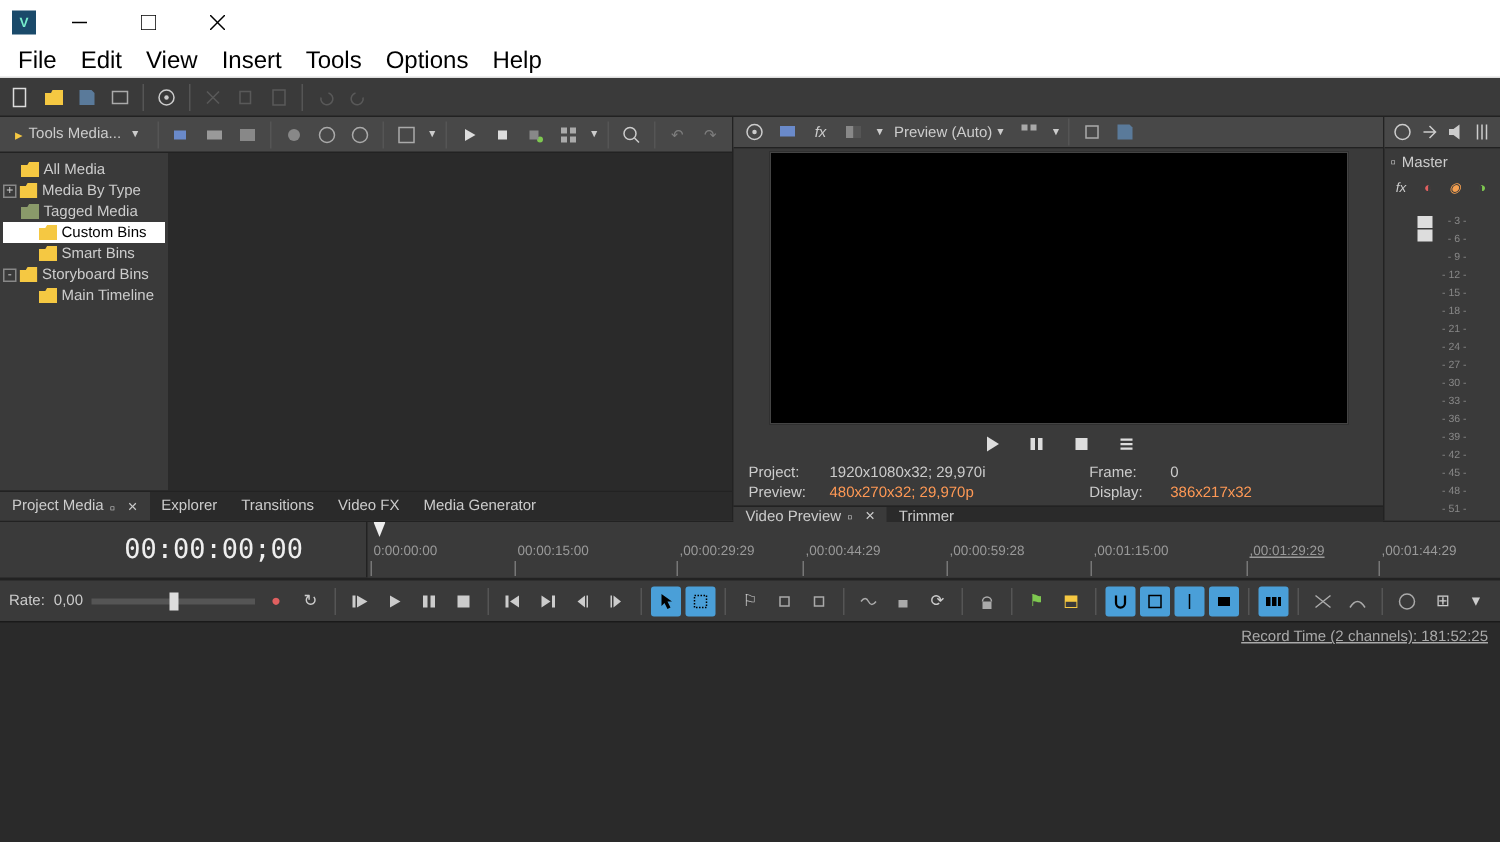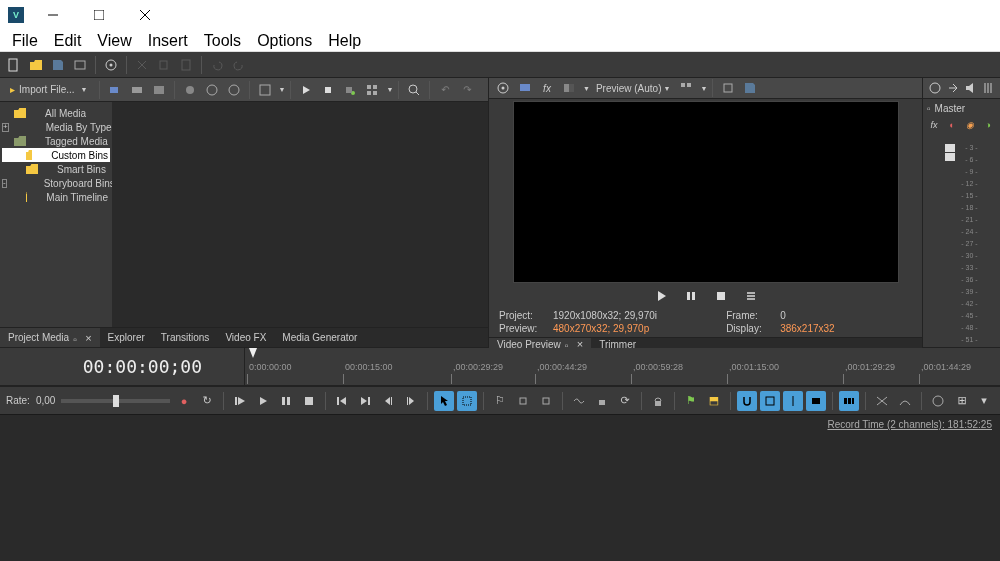--- a/index.html
+++ b/index.html
@@ -15,21 +15,21 @@
 .toolbar { height: 26px; background: #3a3a3a; display: flex; align-items: center; padding: 0 4px; gap: 2px; border-bottom: 1px solid #222; }
 .tbtn { width: 20px; height: 20px; display: flex; align-items: center; justify-content: center; cursor: pointer; border-radius: 2px; color: #ccc; }
 .tbtn svg { width: 14px; height: 14px; }
 .sep { width: 1px; height: 18px; background: #555; margin: 0 3px; }
 .main-row { height: 270px; display: flex; border-bottom: 1px solid #222; }
 .panel { background: #3a3a3a; display: flex; flex-direction: column; }
 .panel-toolbar { height: 24px; background: #484848; display: flex; align-items: center; padding: 0 4px; gap: 2px; border-bottom: 1px solid #222; font-size: 10px; }
 .import-btn { display: flex; align-items: center; gap: 4px; padding: 0 6px; height: 20px; cursor: pointer; }
 .pm-body { flex: 1; display: flex; overflow: hidden; }
 .tree { width: 112px; background: #3a3a3a; font-size: 10px; padding: 4px 2px; overflow: hidden; }
-.tree-item { display: flex; align-items: center; height: 14px; padding: 0 2px; white-space: nowrap; cursor: pointer; gap: 16px; }
+.tree-item { display: flex; align-items: center; height: 14px; padding: 0 2px; white-space: nowrap; cursor: pointer; }
 .tree-item.selected { background: #fff; color: #000; }
 .exp { width: 9px; height: 9px; border: 1px solid #888; margin-right: 2px; display: flex; align-items: center; justify-content: center; font-size: 8px; line-height: 1; }
 .fold { width: 12px; height: 10px; margin-right: 3px; }
 .fold.yellow { background: #f5c842; clip-path: polygon(0 20%, 35% 20%, 45% 0, 100% 0, 100% 100%, 0 100%); }
 .fold.tag { background: #8a9a6a; clip-path: polygon(0 20%, 35% 20%, 45% 0, 100% 0, 100% 100%, 0 100%); }
 .thumb-area { flex: 1; background: #2a2a2a; }
 .panel-tabs { height: 20px; background: #2a2a2a; display: flex; align-items: center; font-size: 10px; border-top: 1px solid #222; }
 .ptab { padding: 0 8px; height: 100%; display: flex; align-items: center; cursor: pointer; gap: 4px; }
 .ptab.active { background: #3a3a3a; }
 .pin { width: 8px; height: 8px; }
@@ -173,21 +173,21 @@
       </svg>
     </div>
 </div>
 
 <div class="main-row">
 
   <div class="panel" style="width:488px">
     <div class="panel-toolbar">
       <div class="import-btn">
         <span class="icon-yellow">▸</span>
-        <span>Import File...</span>
+        <span>Tools Media...</span>
         <span class="dropdown-arrow">▼</span>
       </div>
       <div class="sep"></div>
       <div class="tbtn">
           <svg viewBox="0 0 14 14">
             <rect x="2" y="4" width="8" height="6" fill="#6a8aca"></rect>
           </svg>
         </div>
       <div class="tbtn">
           <svg viewBox="0 0 14 14">
@@ -494,21 +494,21 @@
     <div class="timecode-box">00:00:00;00</div>
     <div class="ruler-area">
       <div class="playhead"></div>
       <div class="ruler" id="ruler">
           <div class="ruler-tick-major" style="left: 4px;">0:00:00:00</div>
           <div class="ruler-tick-major" style="left: 100px;">00:00:15:00</div>
           <div class="ruler-tick-major" style="left: 208px;">,00:00:29:29</div>
           <div class="ruler-tick-major" style="left: 292px;">,00:00:44:29</div>
           <div class="ruler-tick-major" style="left: 388px;">,00:00:59:28</div>
           <div class="ruler-tick-major" style="left: 484px;">,00:01:15:00</div>
-          <div class="ruler-tick-major" style="left: 600px;">,00:01:29:29</div>
+          <div class="ruler-tick-major" style="left: 588px; text-decoration: underline;">,00:01:29:29</div>
           <div class="ruler-tick-major" style="left: 676px;">,00:01:44:29</div>
           <div class="ruler-tick-major" style="left: 768px;">,00:01</div>
         </div>
     </div>
   </div>
   <div class="tracks-area">
     <div class="track-headers"></div>
     <div class="track-content">
       <div class="playhead-line"></div>
     </div>

